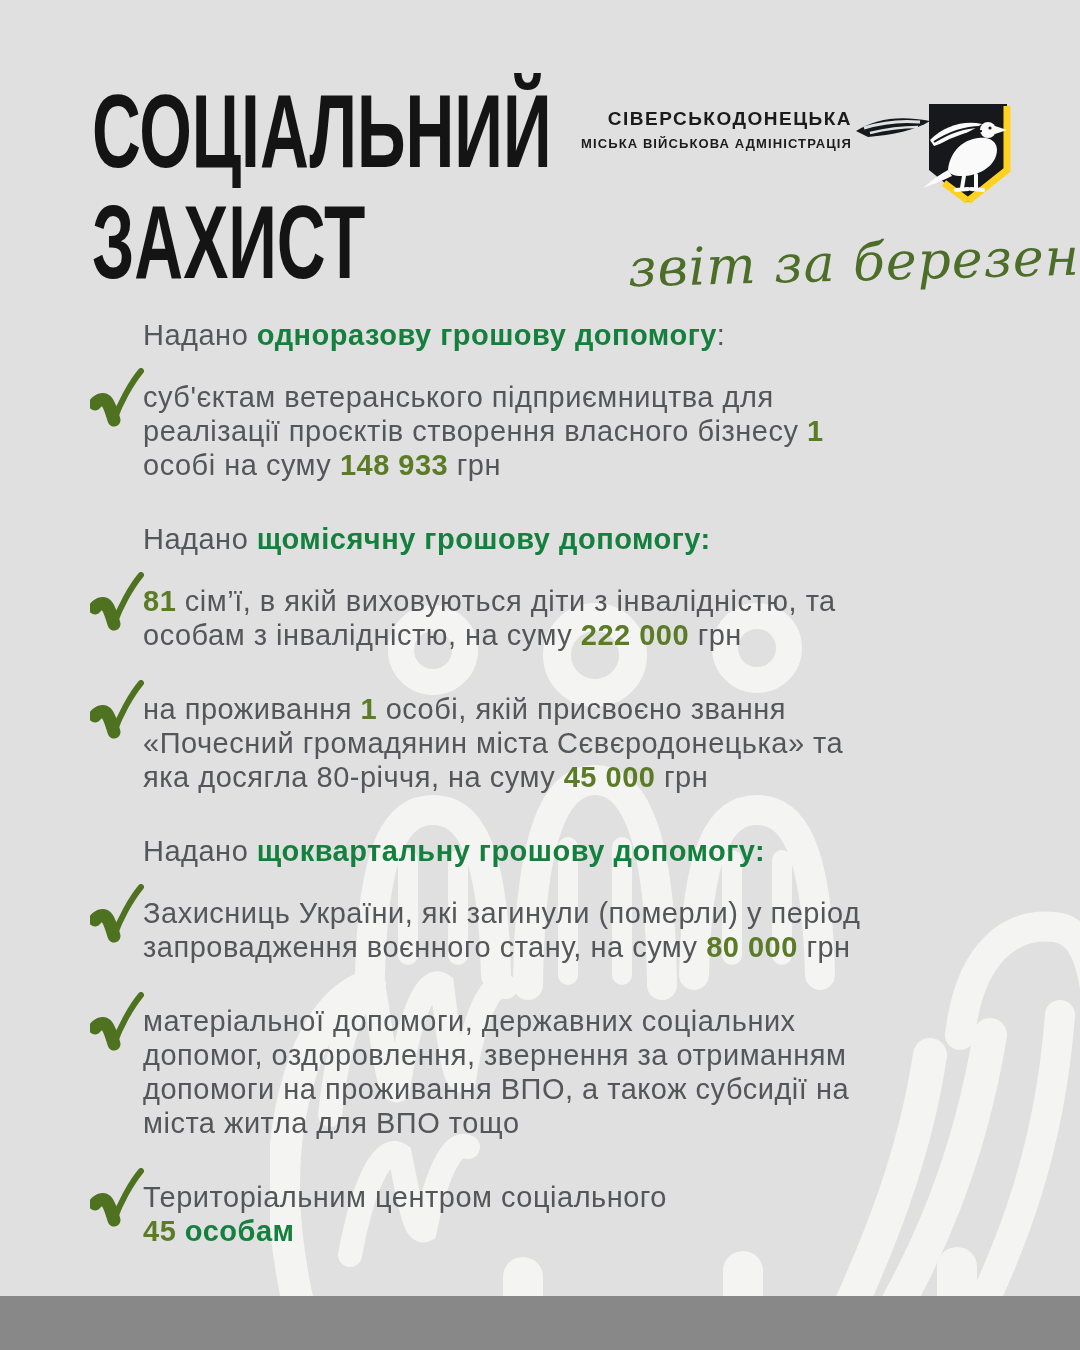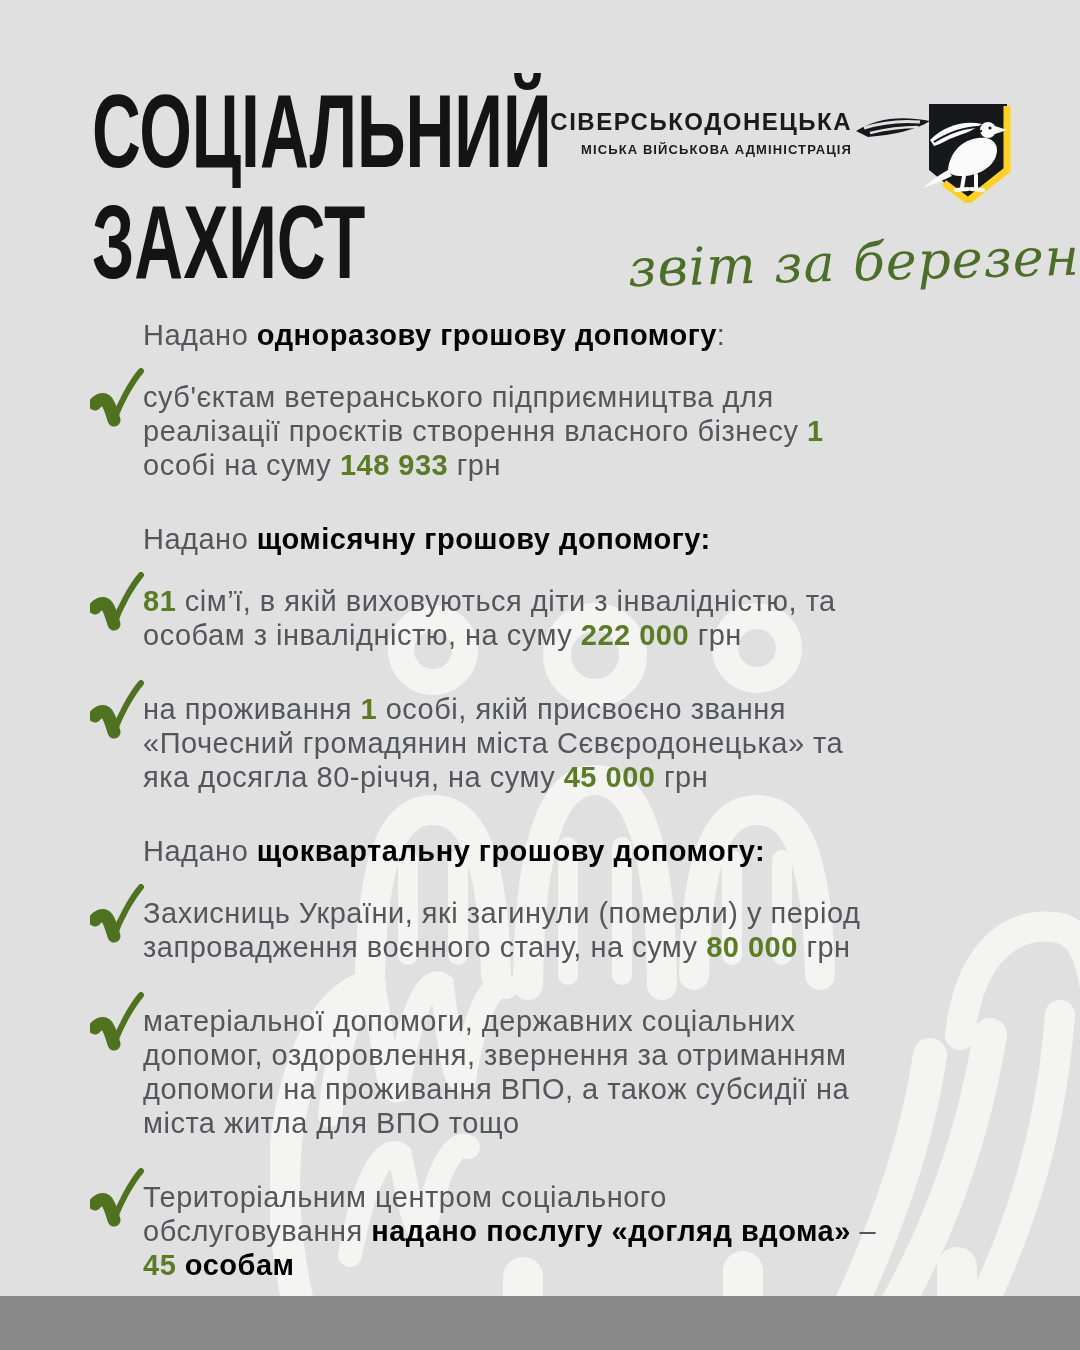--- a/index.html
+++ b/index.html
@@ -10,41 +10,41 @@
   }
   
   .main-title{
     position:absolute;left:92px;top:76px;margin:0;
     font-size:104px;line-height:111px;font-weight:bold;color:#141414;
     transform:scaleX(0.65);transform-origin:left top;
     letter-spacing:0;white-space:nowrap;
   }
   .org-block{position:absolute;top:100px;right:66px;display:flex;align-items:flex-start;}
   .org-text{text-align:right;margin-top:8px;}
-  .org-name{font-size:24px;font-weight:bold;color:#1b1b1b;letter-spacing:1.5px;white-space:nowrap;}
+  .org-name{font-size:19px;font-weight:bold;color:#1b1b1b;letter-spacing:1.5px;white-space:nowrap;}
   .org-subtitle{font-size:13px;font-weight:bold;color:#1b1b1b;letter-spacing:1.1px;margin-top:6px;white-space:nowrap;}
   .emblem{margin-left:2px;flex:none;}
   .script-note{
     position:absolute;left:628px;top:232px;
     font-family:"DejaVu Serif",serif;font-style:italic;
     font-size:52px;color:#4c6e28;transform:rotate(-1.5deg);white-space:nowrap;
     letter-spacing:1px;
   }
   
   .watermark{position:absolute;left:270px;top:555px;pointer-events:none;}
   .watermark path,.watermark circle{fill:none;stroke:#f4f4f3;stroke-linecap:round;}
   
   .content{position:absolute;left:92px;top:318px;width:920px;color:#55565a;
     font-size:29px;line-height:34px;letter-spacing:0.5px;}
   .heading{padding-left:51px;margin:0 0 28px 0;}
   .bullet{display:flex;margin:16px 0 40px 0;}
   .check{width:51px;flex:none;position:relative;}
   .check svg{position:absolute;left:-2px;top:-12px;}
   .txt{flex:1;}
-  .bld{font-weight:bold;color:#000000;}
+  .bld{font-weight:bold;color:#15803d;}
   .grn{font-weight:bold;color:#5b7b26;}
   .line{min-height:34px;}
 </style>
 </head>
 <body>
 
 <div class="poster">
 
   <svg class="watermark" width="810" height="795" viewBox="0 0 810 795">
 
@@ -192,19 +192,18 @@
       </div>
       <div class="bullet">
         <span class="check">
           <svg width="54" height="64" viewBox="0 0 54 64" fill="none">
             <path d="M5,36 C9,31 14,30 17,34 C20,38 22,45 24,52" stroke="#4e7220" stroke-width="13" stroke-linecap="round"></path>
             <path d="M24,52 C30,35 41,15 51,3" stroke="#4e7220" stroke-width="6" stroke-linecap="round"></path>
           </svg>
         </span>
         <div class="txt">
           <div class="line"><span>Територіальним центром соціального</span></div>
-          <div class="line"><span>обслуговування </span><span class="bld">надано послугу «догляд вдома»</span><span> –</span></div>
           <div class="line"><span class="grn">45</span><span> </span><span class="bld">особам</span></div>
         </div>
       </div>
     </div>
 
 </div>
 
 </body></html>

